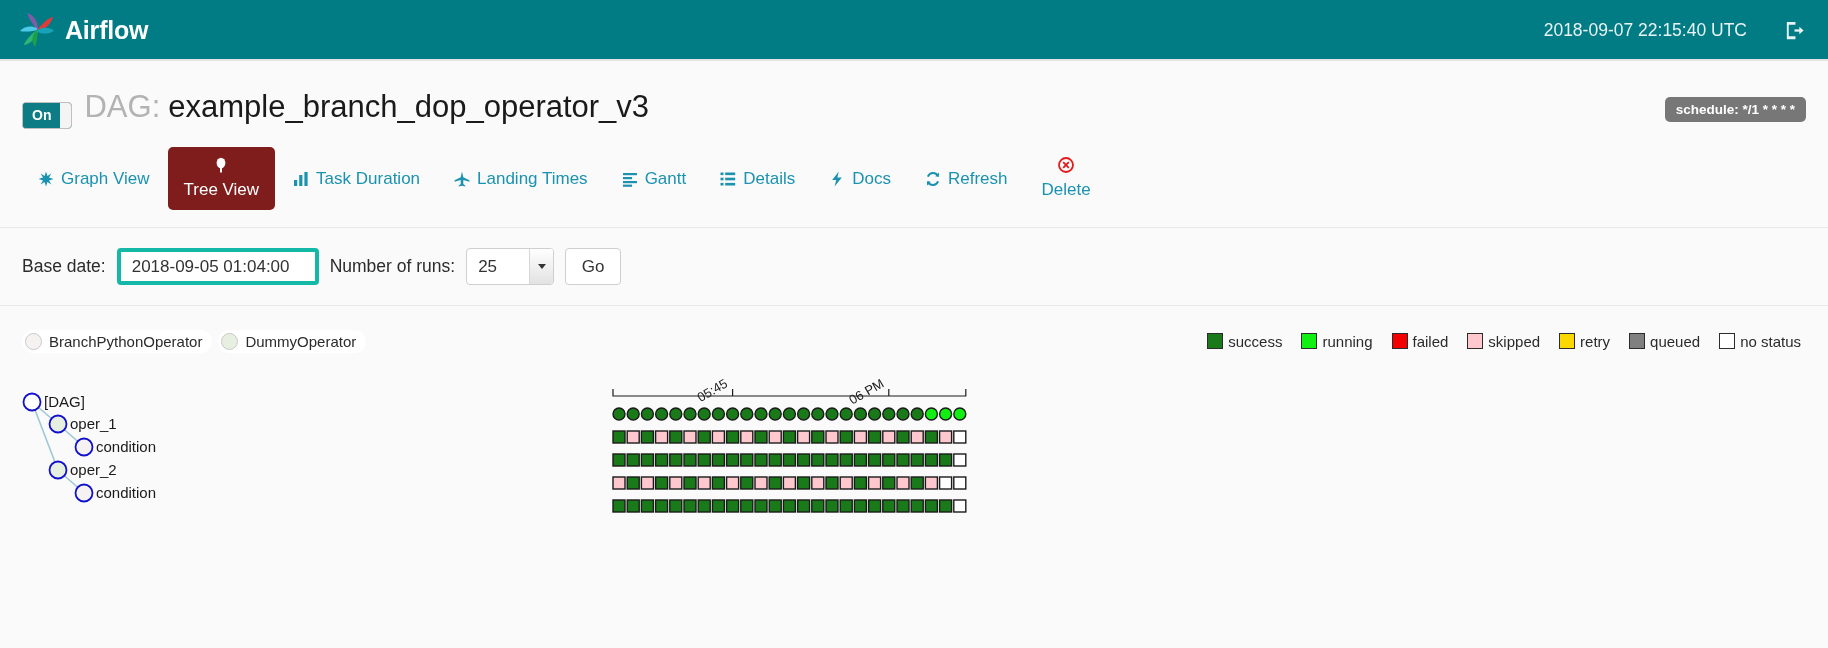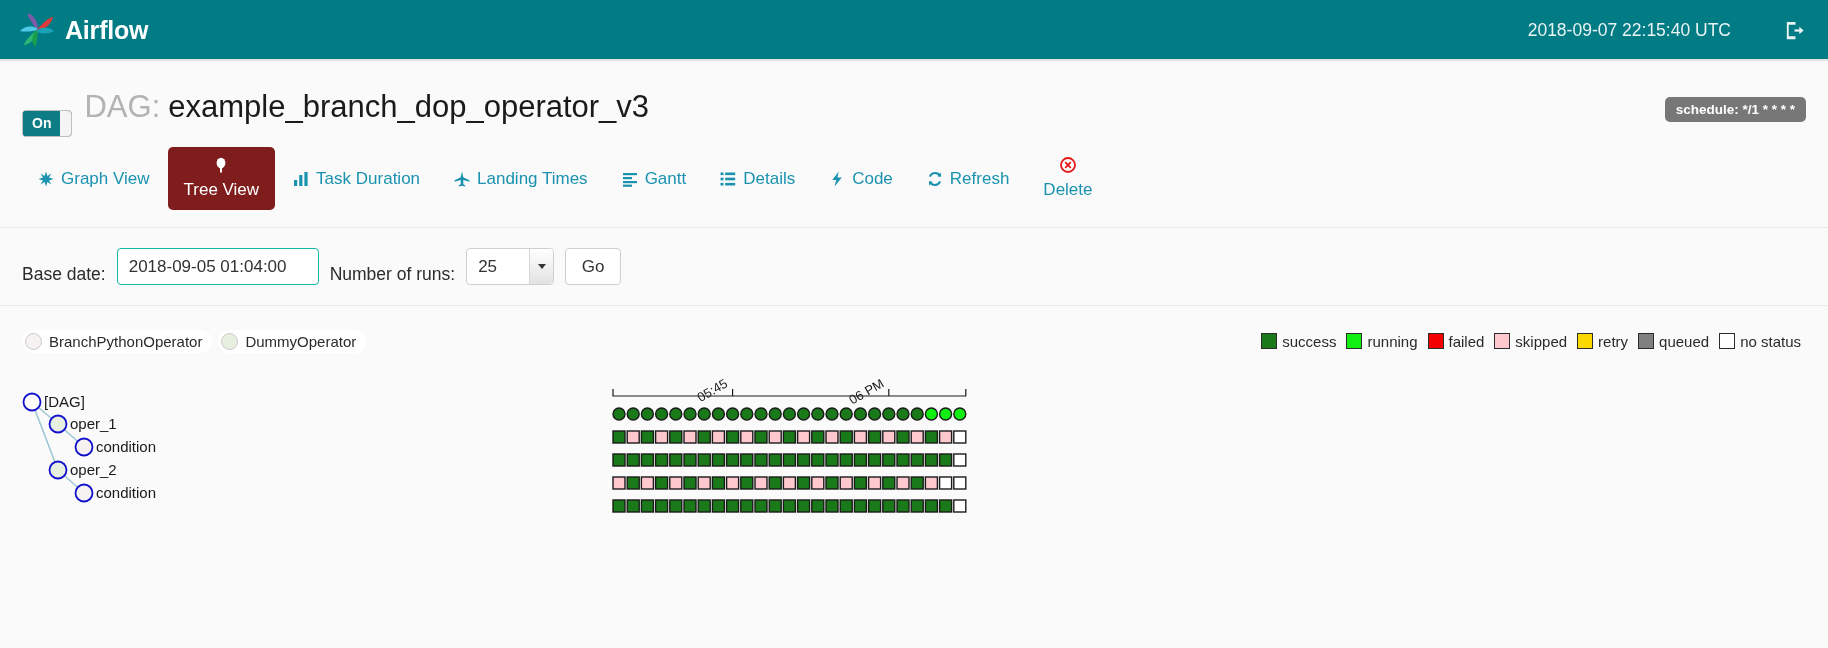--- a/index.html
+++ b/index.html
@@ -50,21 +50,21 @@
     border-left: 4.5px solid transparent;
     border-right: 4.5px solid transparent;
     border-top: 4.5px solid #d8ebed;
     display: inline-block;
     margin-top: 3px;
   }
   .nav-right {
     margin-left: auto;
     display: flex;
     align-items: center;
-    gap: 52px;
+    gap: 36px;
   }
   .nav-clock {
     color: #e9f3f4;
     font-size: 17.5px;
     white-space: nowrap;
   }
   .logout-icon { display: block; cursor: pointer; }
 
   
   .page-rule {
@@ -88,21 +88,21 @@
   .onoff-toggle {
     display: inline-flex;
     align-items: center;
     border-radius: 4px;
     overflow: hidden;
     background: #0f766e;
     border: 1px solid #bfbfbf;
     height: 27px;
     align-self: center;
     position: relative;
-    top: 16px;
+    top: 8px;
   }
   .onoff-on {
     background: #0d7c85;
     color: #ffffff;
     font-size: 14px;
     font-weight: bold;
     padding: 0 9px;
     line-height: 25px;
     height: 25px;
   }
@@ -163,33 +163,33 @@
   .tab.delete { color: #1a92b0; flex-direction: column; }
 
   
   .form-divider {
     height: 1px;
     background: #e8e8e8;
     margin: 17px -22px 0 -22px;
   }
   .form-row {
     display: flex;
-    align-items: flex-end;
+    align-items: center;
     gap: 11px;
     margin-top: 20px;
     padding-bottom: 20px;
   }
   .form-label {
     font-size: 17.5px;
     color: #2b2b2b;
   }
   .base-date-input {
     width: 202px;
     height: 37px;
-    border: 1px solid #14b8a6;
+    border: 4px solid #14b8a6;
     border-radius: 4px;
     background: #ffffff;
     font-size: 17px;
     color: #333333;
     padding: 0 11px;
     font-family: "Liberation Sans", sans-serif;
   }
   .runs-select-wrap {
     position: relative;
     width: 88px;
@@ -269,21 +269,21 @@
     border-radius: 50%;
     border: 1.5px solid #c9c9c9;
     display: block;
   }
   .op-name { font-size: 15px; color: #2b2b2b; white-space: nowrap; }
 
   .status-legend {
     margin-left: auto;
     display: flex;
     align-items: center;
-    gap: 5px;
+    gap: 14px;
   }
   .status-item {
     display: flex;
     align-items: center;
     gap: 5px;
     margin-right: 5px;
   }
   .status-swatch {
     width: 16px; height: 16px;
     border: 1px solid #2c2c2c;
@@ -420,21 +420,21 @@
       </span>
       <span>Details</span>
     </div>
 
     <div class="tab">
       <span class="ticon">
         <svg width="16" height="16" viewBox="0 0 16 16">
             <path d="M9.8 0.5 L3.2 9 H7.2 L5.6 15.5 L12.8 6.6 H8.4 Z" fill="#1a92b0"></path>
           </svg>
       </span>
-      <span>Code</span>
+      <span>Docs</span>
     </div>
 
     <div class="tab">
       <span class="ticon">
         <svg width="16" height="16" viewBox="0 0 16 16">
             <path d="M13.2 5.2 A5.6 5.6 0 0 0 2.9 5.6" stroke="#1a92b0" stroke-width="2" fill="none"></path>
             <path d="M2.8 10.8 A5.6 5.6 0 0 0 13.1 10.4" stroke="#1a92b0" stroke-width="2" fill="none"></path>
             <path d="M13.9 1.6 L14.1 5.8 L10.2 5.2 Z" fill="#1a92b0"></path>
             <path d="M2.1 14.4 L1.9 10.2 L5.8 10.8 Z" fill="#1a92b0"></path>
           </svg>

